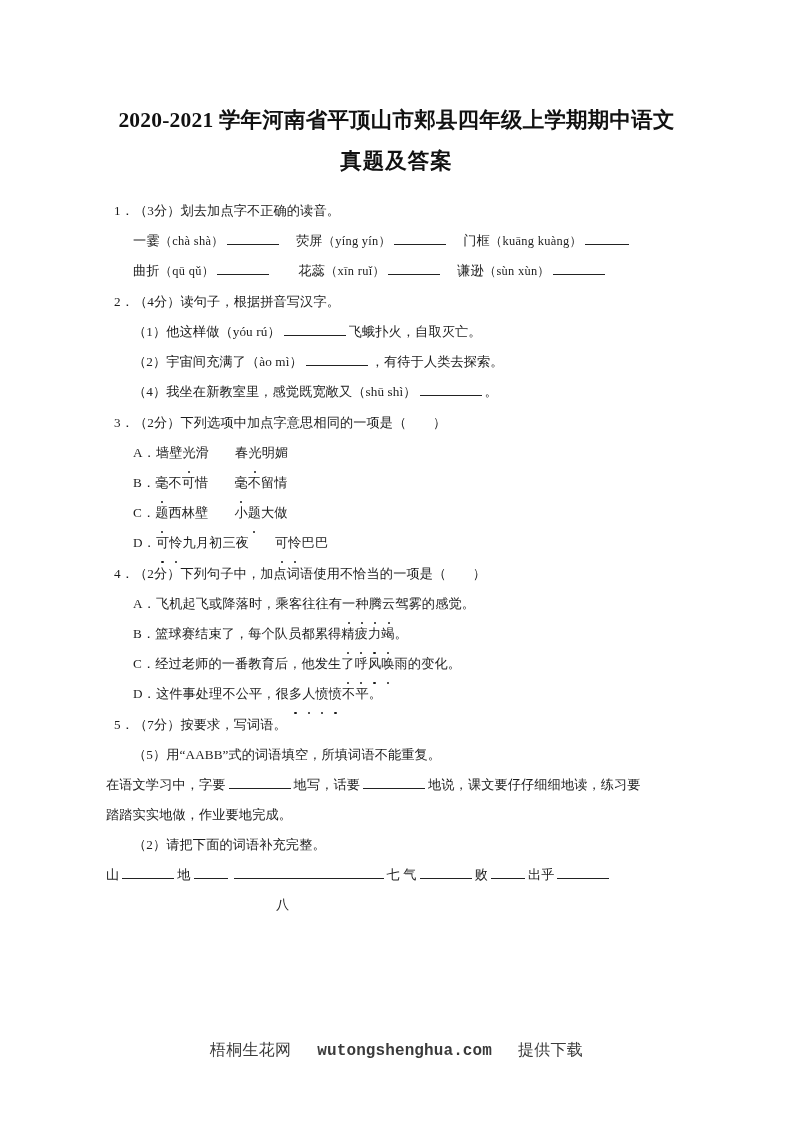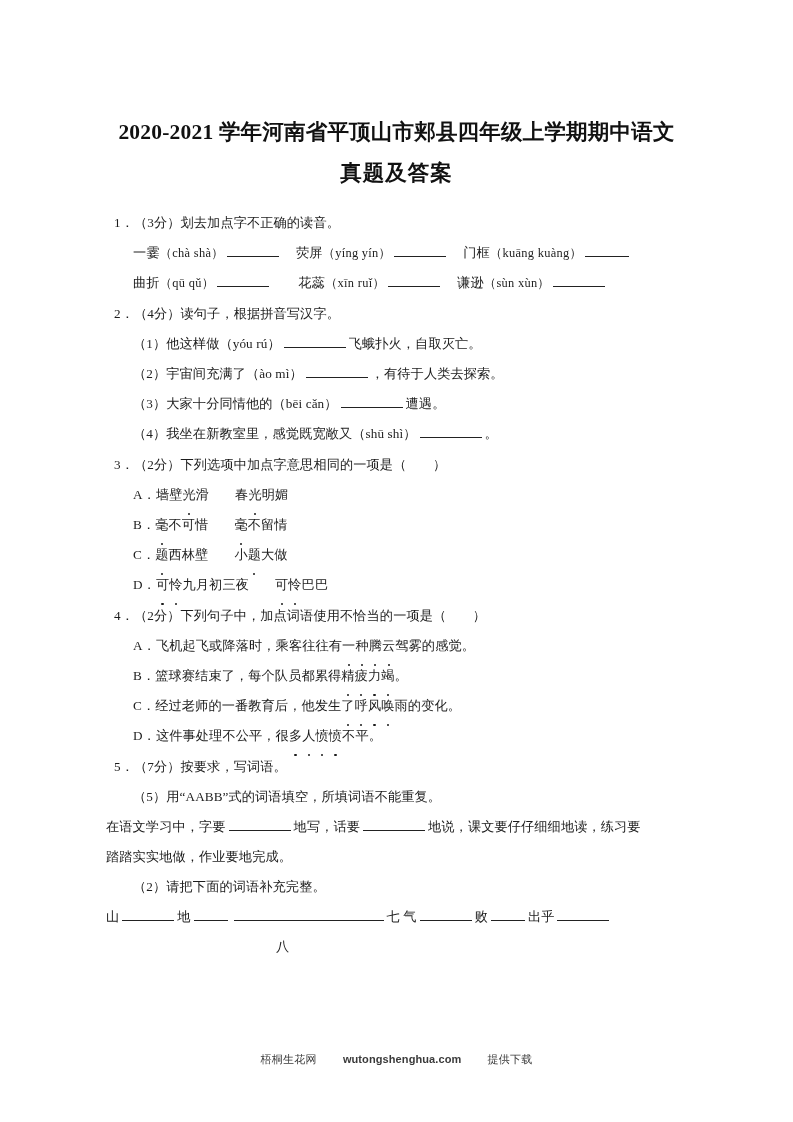--- a/index.html
+++ b/index.html
@@ -10,21 +10,21 @@
   body {
     width: 793px;
     height: 1122px;
     position: relative;
     font-family: "Liberation Serif", "DejaVu Serif", serif;
     color: #1c1c1c;
     overflow: hidden;
   }
   .page {
     position: absolute;
-    left: 0; top: 16px;
+    left: 0; top: 4px;
     width: 793px;
     height: 960px;
     border-radius: 28px;
   }
 
   
   .title-block {
     margin: 0;
     padding: 96px 96px 0 96px;
     text-align: center;
@@ -110,23 +110,23 @@
     padding-left: 170px;
   }
 
   
   .footer {
     position: absolute;
     left: 0;
     top: 1036px;
     width: 793px;
     text-align: center;
-    font-size: 11px;
+    font-size: 16px;
     color: #3a3a3a;
-    font-family: Liberation Sans, sans-serif;
+    font-family: Liberation Mono, monospace;
   }
   .footer span { display: inline-block; }
   .footer .f-site { letter-spacing: 0.3px; }
   .footer .f-url {
     margin: 0 26px;
     font-weight: bold;
     letter-spacing: 0.1px;
   }
   .footer .f-tail { letter-spacing: 0.3px; }
 </style>
@@ -157,23 +157,20 @@
     <div class="q">
       <div class="q-head">2．（4分）读句子，根据拼音写汉字。</div>
 
       <div class="q-line">
         <span>（1）</span><span>他这样做（yóu rú）</span><span class="blank b-lg"></span><span>飞蛾扑火，自取灭亡。</span>
       </div>
       <div class="q-line">
         <span>（2）</span><span>宇宙间充满了（ào mì）</span><span class="blank b-lg"></span><span>，有待于人类去探索。</span>
       </div>
       <div class="q-line">
-        <span>（3）</span><span>大家十分同情他的（bēi cǎn）</span><span class="blank b-lg"></span><span>遭遇。</span>
-      </div>
-      <div class="q-line">
         <span>（4）</span><span>我坐在新教室里，感觉既宽敞又（shū shì）</span><span class="blank b-lg"></span><span>。</span>
       </div>
     </div>
 
     <div class="q">
       <div class="q-head">3．（2分）下列选项中加点字意思相同的一项是（　　）</div>
       <div class="q-line">
         <span>A．</span><span class="dotted"><span>墙</span><span>壁</span><span class="dot">光</span><span>滑</span></span><span class="gap-md"></span><span class="dotted"><span>春</span><span class="dot">光</span><span>明</span><span>媚</span></span>
       </div>
       <div class="q-line">

